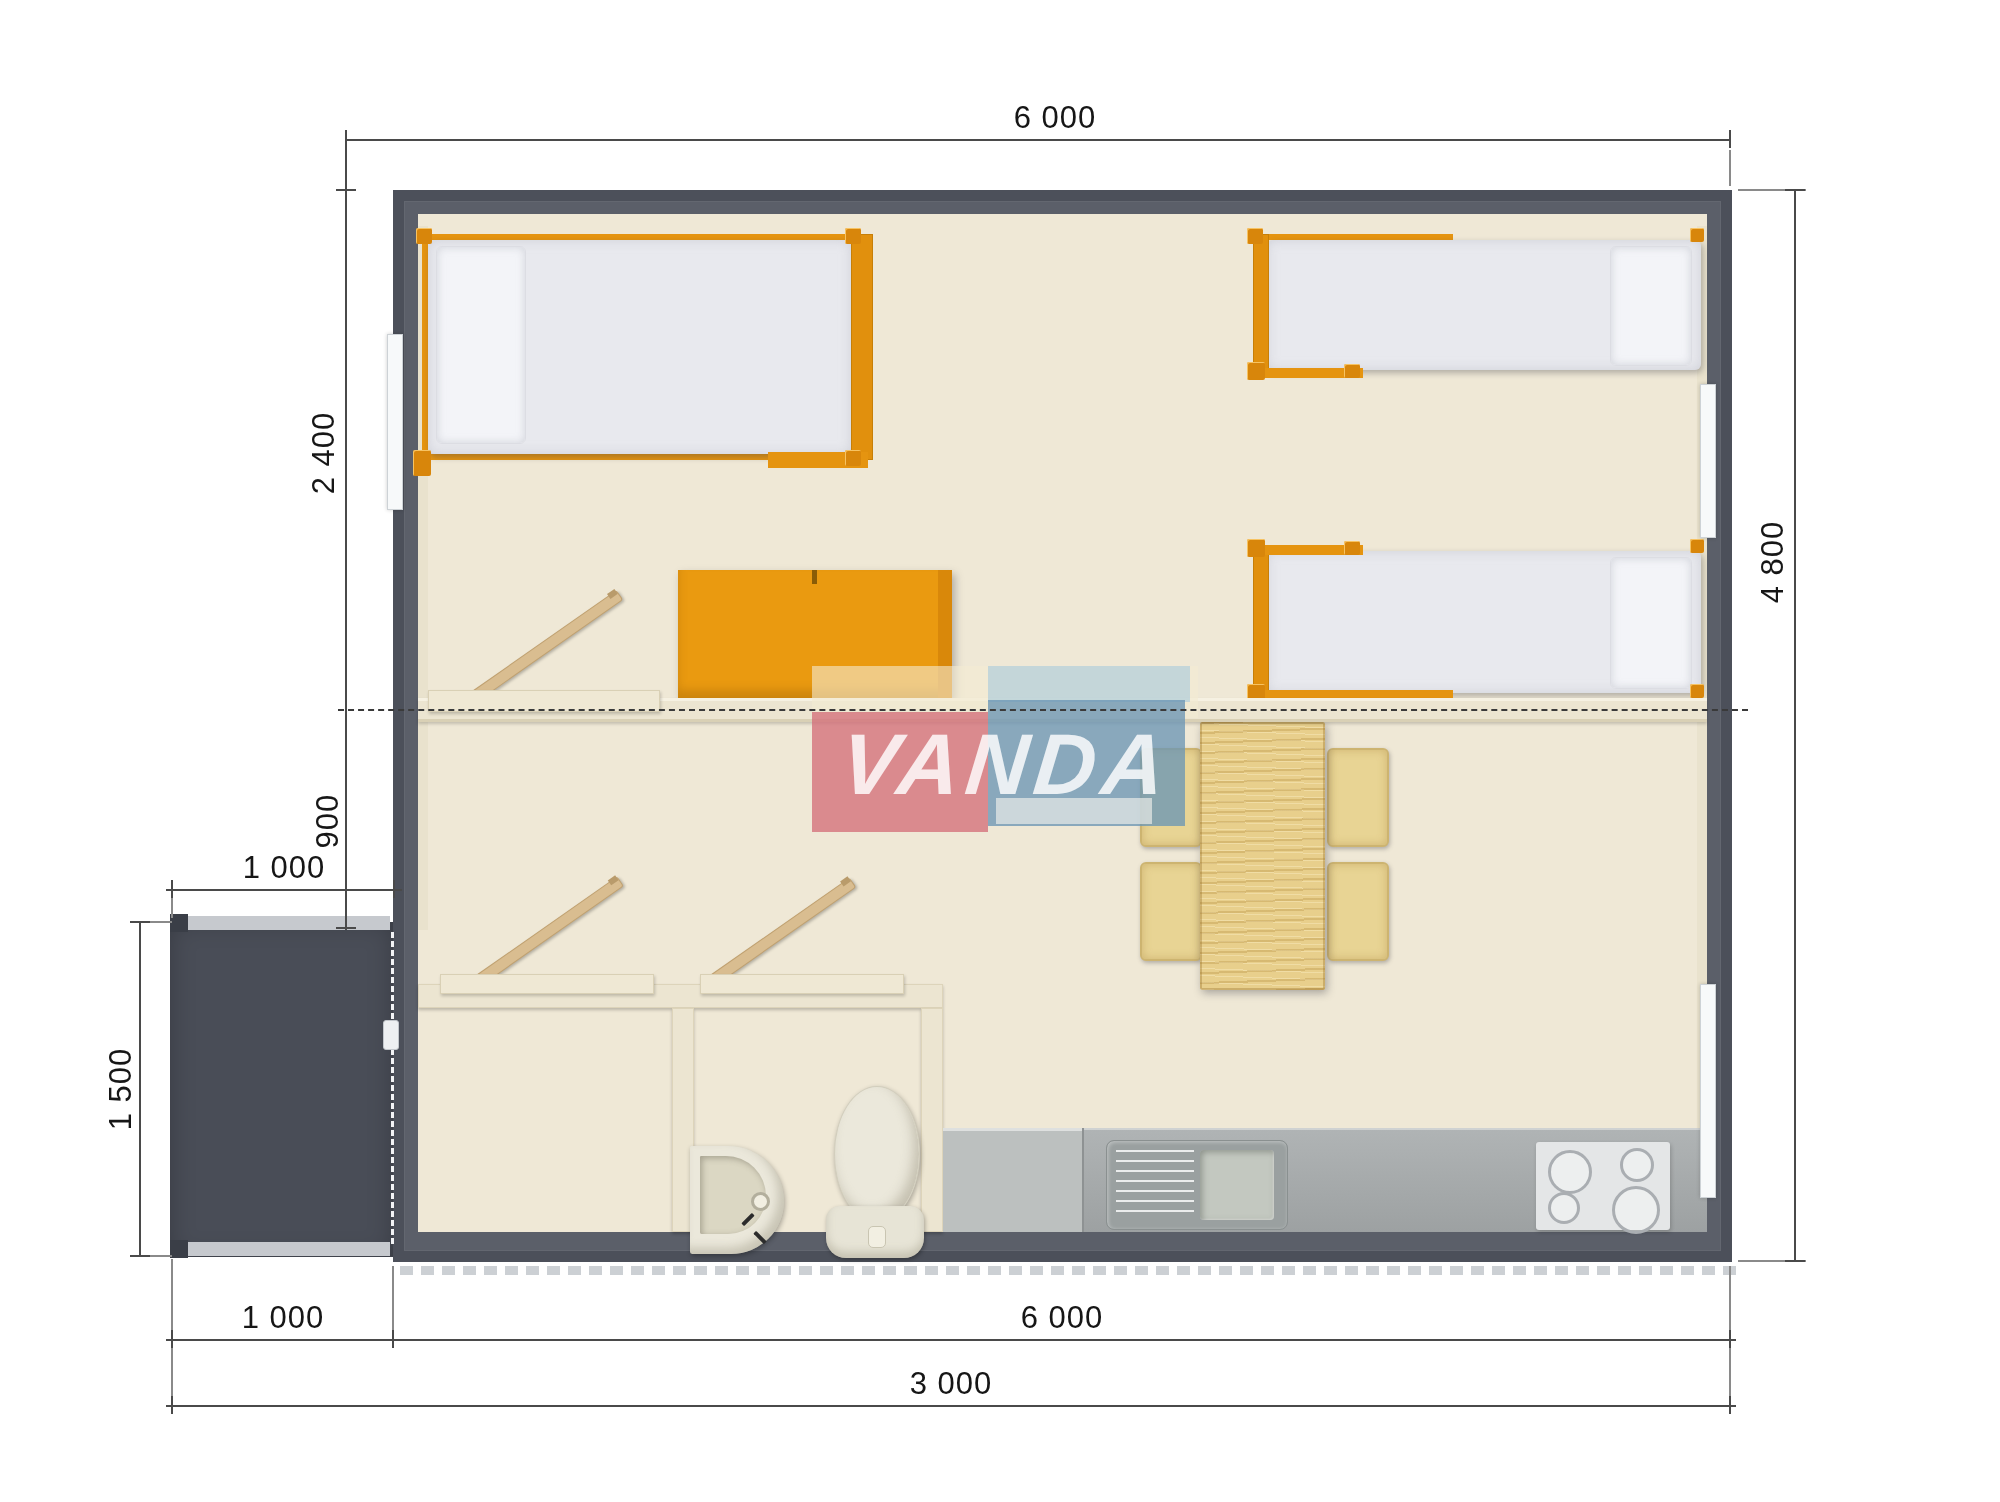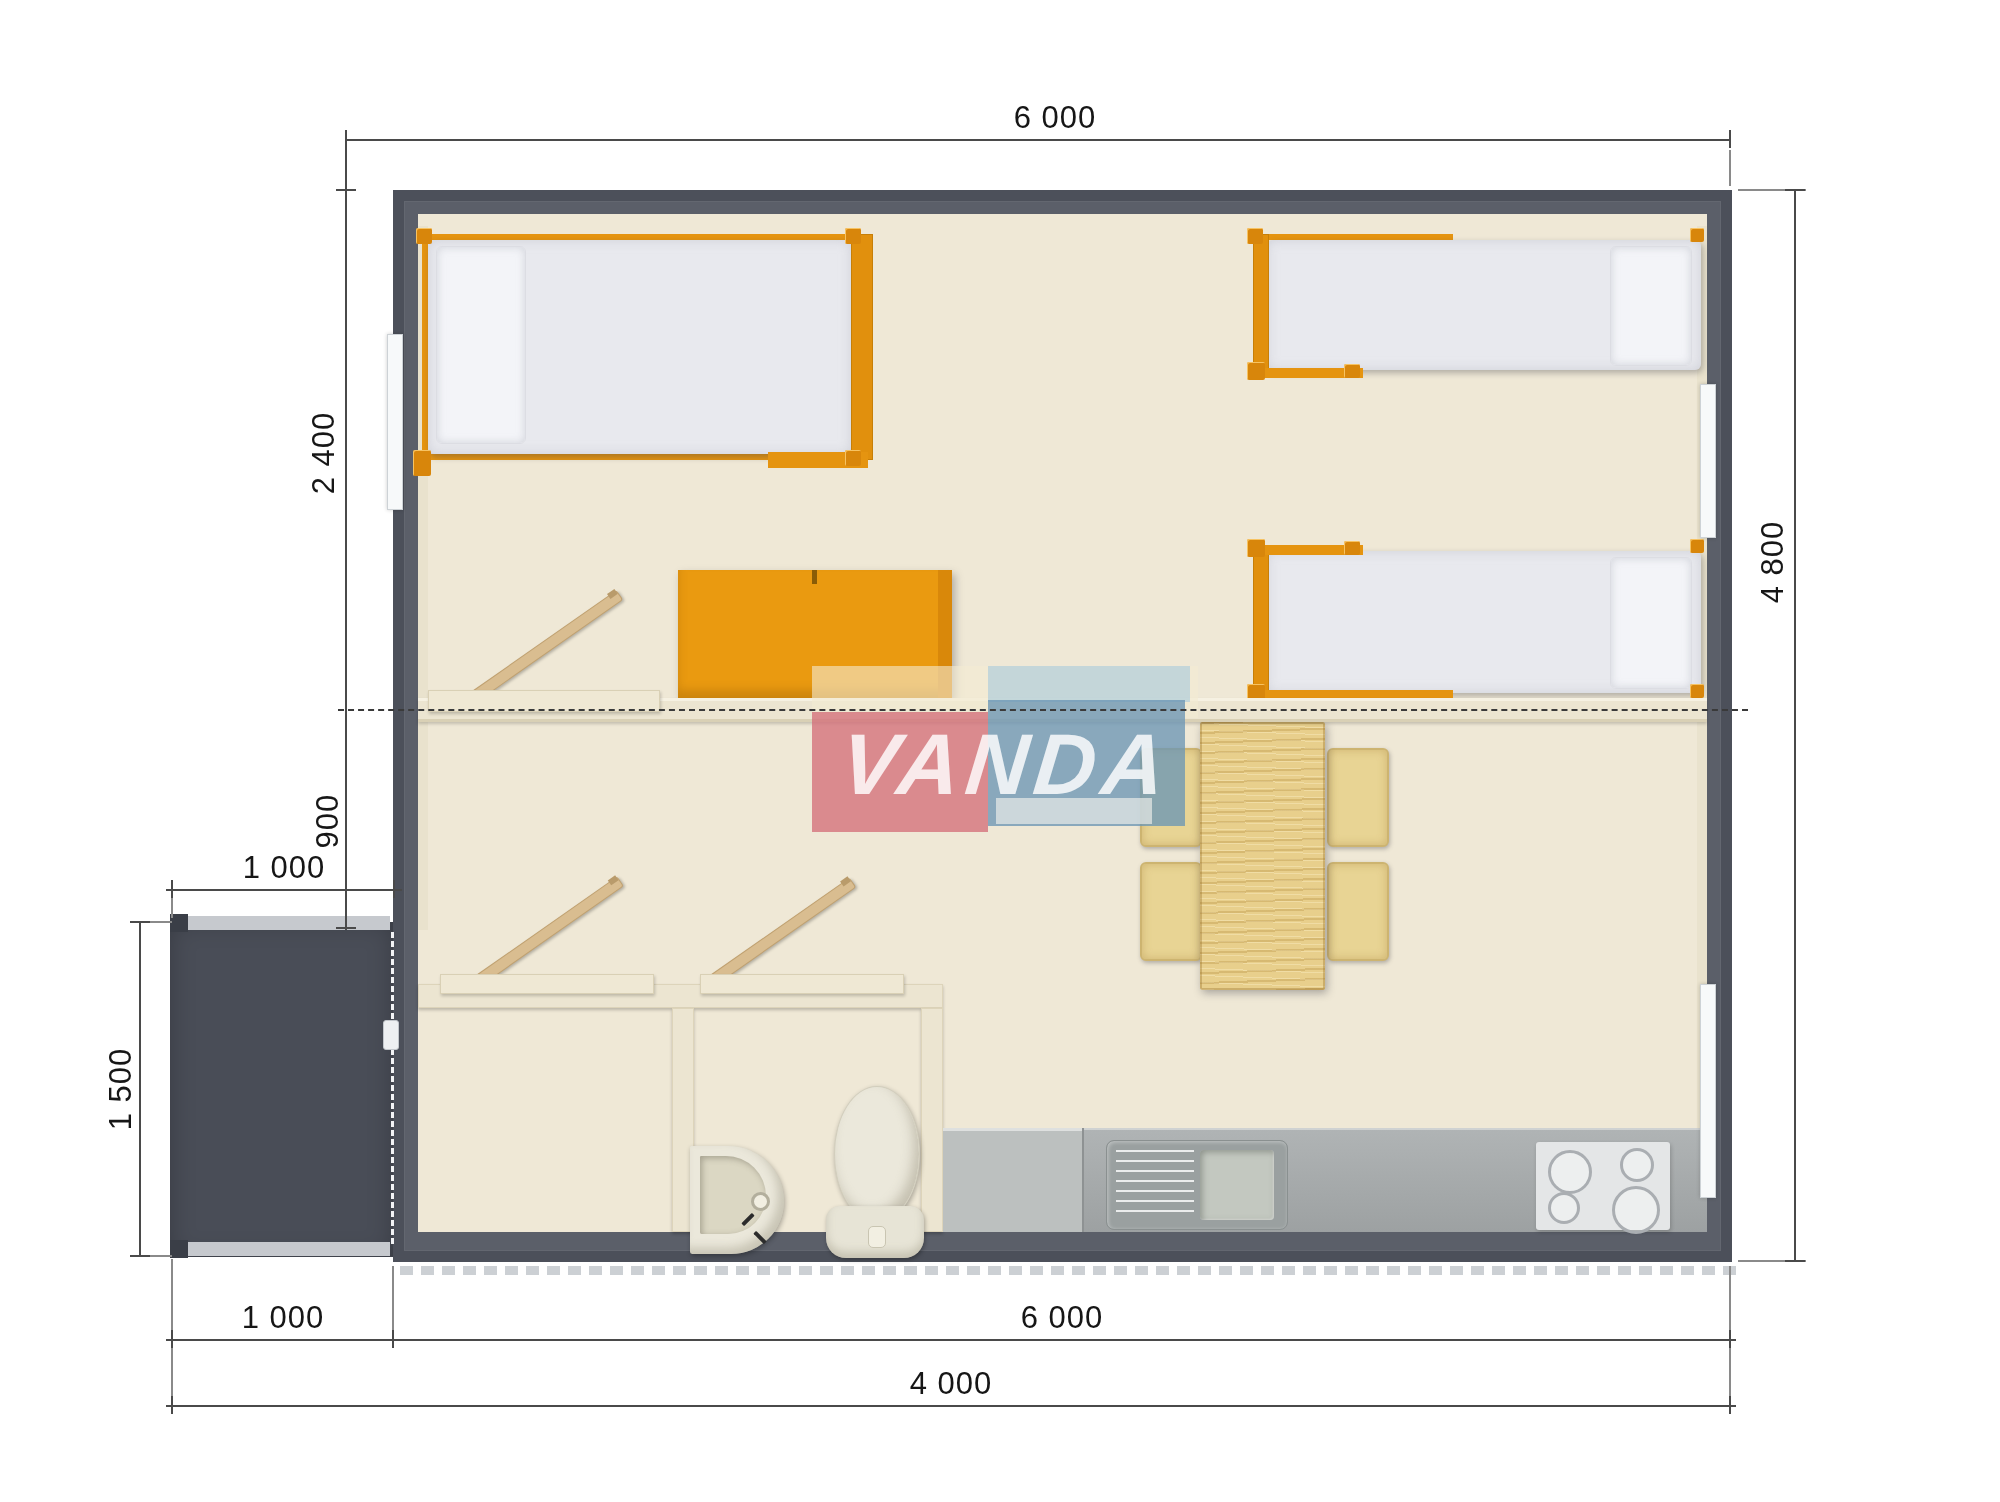--- a/index.html
+++ b/index.html
@@ -241,17 +241,17 @@
 <div class="abs dim-h" style="left:166px;top:1339px;width:1570px;"></div>
 <div class="abs tick-v" style="left:171px;top:1330px;"></div>
 <div class="abs tick-v" style="left:392px;top:1330px;"></div>
 <div class="abs tick-v" style="left:1729px;top:1330px;"></div>
 <div class="abs dim-label" style="left:183px;top:1300px;width:200px;">1 000</div>
 <div class="abs dim-label" style="left:962px;top:1300px;width:200px;">6 000</div>
 
 <div class="abs dim-h" style="left:166px;top:1405px;width:1570px;"></div>
 <div class="abs tick-v" style="left:171px;top:1396px;"></div>
 <div class="abs tick-v" style="left:1729px;top:1396px;"></div>
-<div class="abs dim-label" style="left:851px;top:1366px;width:200px;">4 000</div>
+<div class="abs dim-label" style="left:851px;top:1366px;width:200px;">3 000</div>
 
 <div class="abs ext-v" style="left:171px;top:1259px;height:151px;"></div>
 <div class="abs ext-v" style="left:392px;top:1266px;height:78px;"></div>
 <div class="abs ext-v" style="left:1729px;top:1266px;height:144px;"></div>
 
 </body></html>

